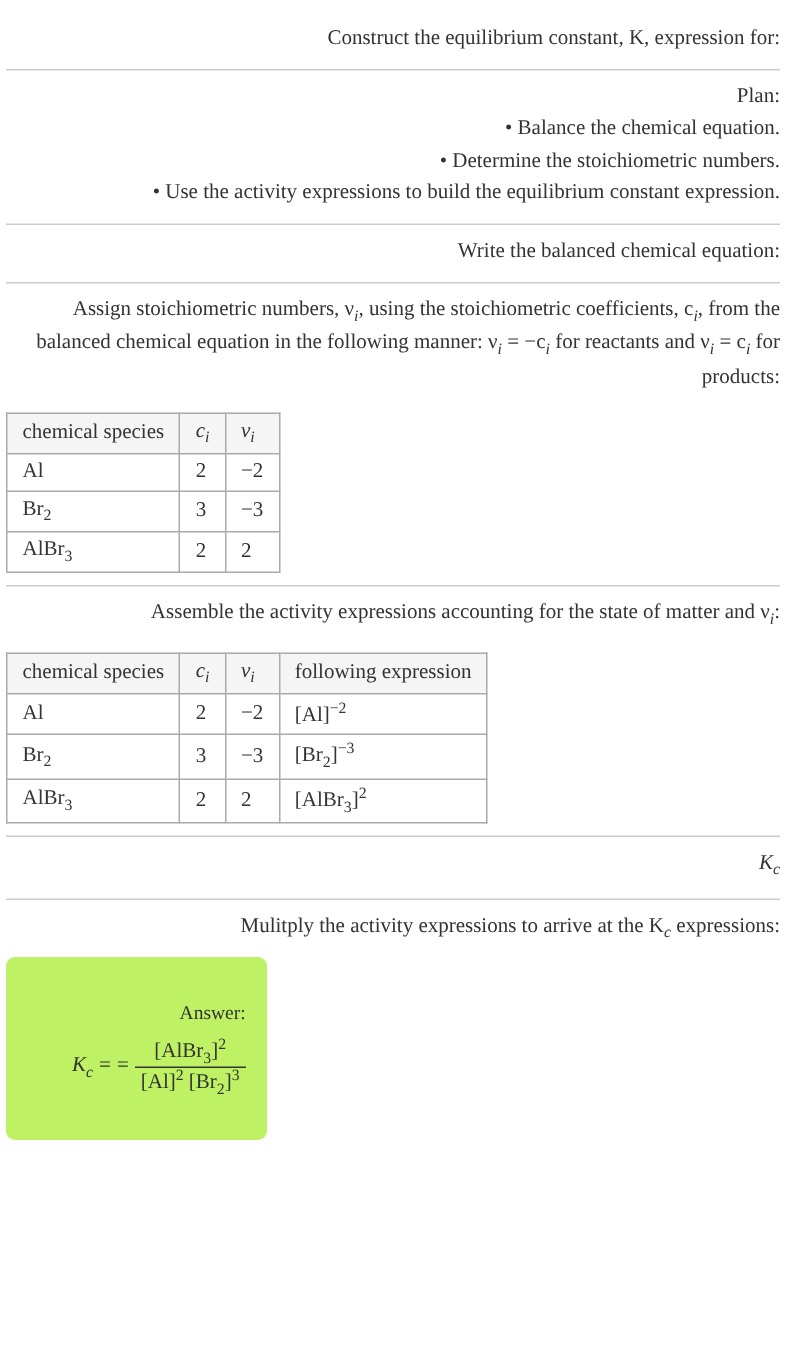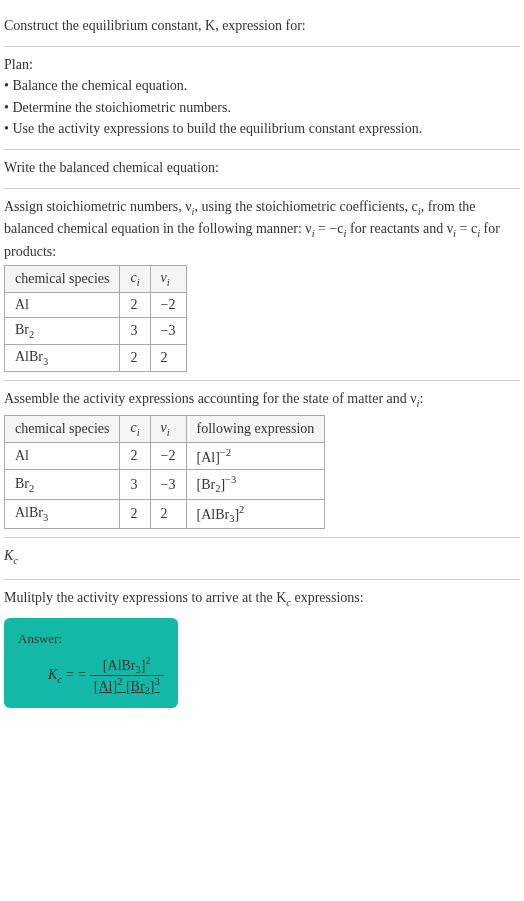--- a/index.html
+++ b/index.html
@@ -21,73 +21,73 @@
     }
     .section:last-child {
       border-bottom: none;
     }
     .no-border {
       border-bottom: none;
     }
     p {
       line-height: 1.4;
       margin-bottom: 2px;
+      text-align: right;
     }
     .eq {
       font-family: Georgia, serif;
     }
     sub {
       font-size: 0.75em;
       vertical-align: sub;
     }
     sup {
       font-size: 0.75em;
       vertical-align: super;
     }
     table {
       border-collapse: collapse;
-      margin-top: 4px;
+      margin-top: 14px;
     }
     th, td {
       border: 1px solid #aaa;
       padding: 4px 10px;
       text-align: left;
       font-weight: normal;
     }
     th {
       background: #f5f5f5;
     }
     .italic {
       font-style: italic;
     }
     .answer-box {
-      background: #14b8a6;
+      background: #bef264;
       border-radius: 6px;
-      padding: 12px 14px;
+      padding: 28px 14px;
       margin-top: 6px;
       display: inline-block;
     }
     .answer-label {
       font-size: 13px;
       margin-bottom: 6px;
     }
     .frac {
       display: inline-block;
       vertical-align: middle;
       text-align: center;
     }
     .frac .num {
       display: block;
       border-bottom: 1px solid #333;
       padding: 0 4px;
     }
     .frac .den {
       display: block;
       padding: 0 4px;
-      text-decoration: underline;
     }
     .kc-eq {
       display: flex;
       align-items: center;
       gap: 4px;
       padding-left: 30px;
     }
     .arrow {
       display: inline-block;
       margin: 0 2px;

